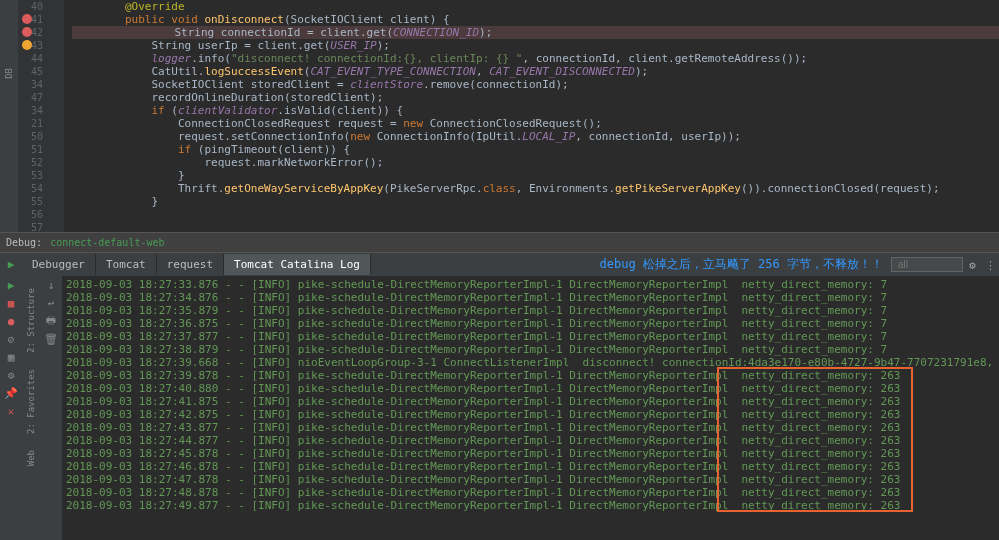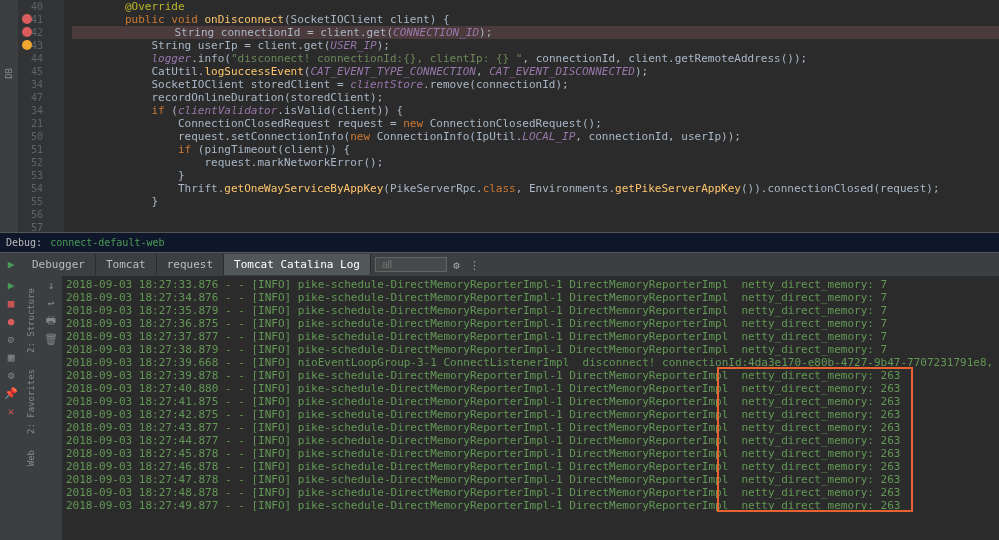--- a/index.html
+++ b/index.html
@@ -73,21 +73,21 @@
     }
     .hl-line { background: #4b3b3d; display: inline-block; width: 100%; padding-left: 23px; }
     .kw { color: #cc7832; }
     .ann { color: #bbb529; }
     .str { color: #6a8759; }
     .field { color: #9876aa; font-style: italic; }
     .method { color: #ffc66d; }
     
     .debug-bar {
       height: 20px;
-      background: #0f172a;
+      background: #404040;
       border-top: 1px solid #555;
       display: flex;
       align-items: center;
       padding: 0 6px;
       font-size: 10px;
       color: #aaa;
     }
     .debug-bar .db-label { color: #bbb; margin-right: 8px; }
     .debug-bar .db-session { color: #499c54; }
     
@@ -223,20 +223,21 @@
 <div class="tabs-row">
   <div class="control-col">
     <span class="cg-icon" style="color:#499c54">▶</span>
   </div>
   <div id="tabs-holder" style="display:flex;align-items:center;height:100%">
       <div class="tab">Debugger</div>
       <div class="tab">Tomcat</div>
       <div class="tab">request</div>
       <div class="tab active">Tomcat Catalina Log</div>
     </div>
+  <span class="anno">debug 松掉之后，立马飚了 256 字节，不释放！！</span>
   <input class="filter-box" placeholder="all" style="">
   <span class="icon-sm" style="color:#aaa">⚙</span>
   <span class="icon-sm" style="color:#aaa">⋮</span>
 </div>
 
 <div class="console-wrap">
   <div class="console-gutter">
     <span class="cg-icon" style="color:#499c54">▶</span>
     <span class="cg-icon" style="color:#c75450">■</span>
     <span class="cg-icon" style="color:#db5c5c">●</span>

